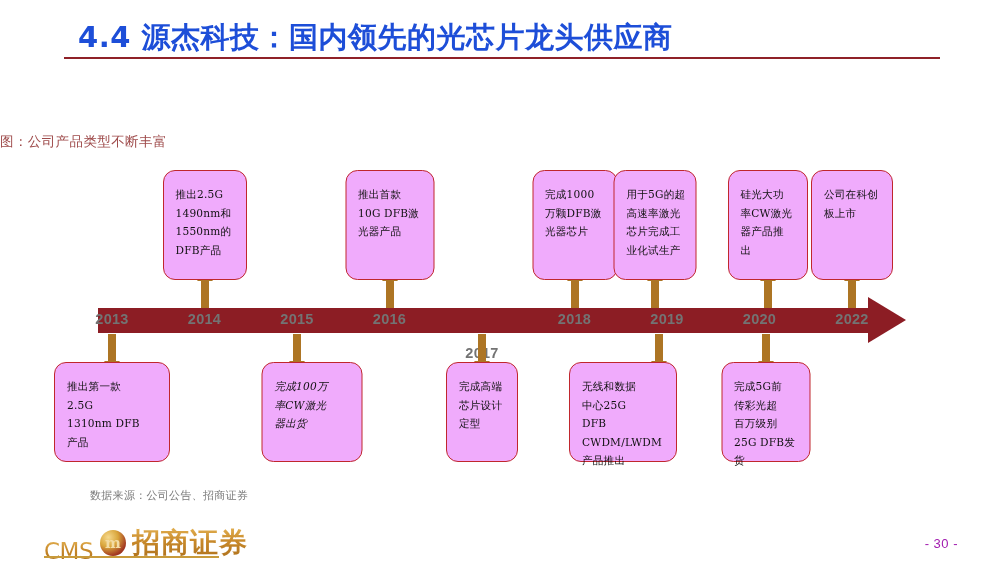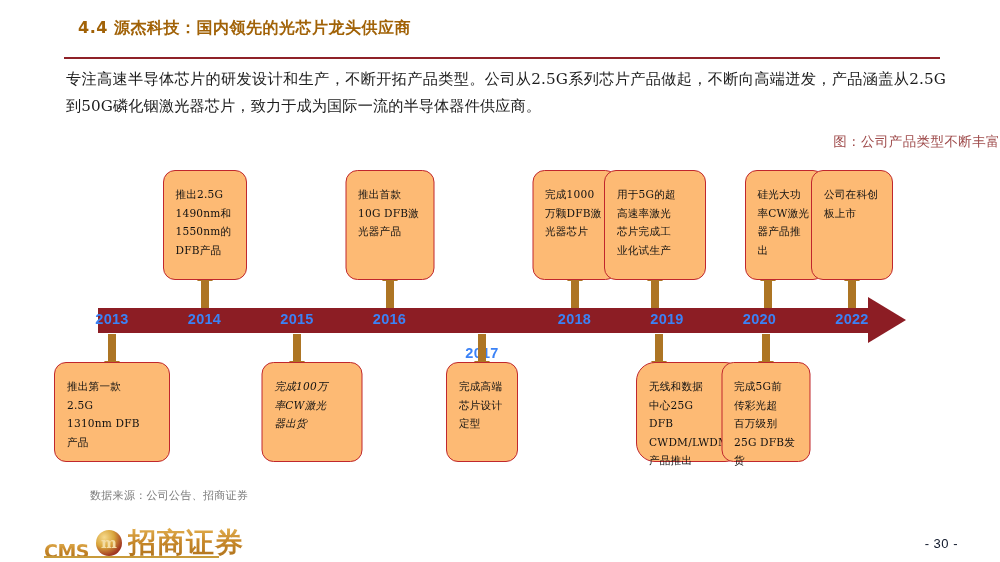--- a/index.html
+++ b/index.html
@@ -20,23 +20,23 @@
     width: 1000px;
     height: 562px;
   }
 
   
   .page-title {
     position: absolute;
     left: 78px;
     top: 18px;
     font-family: "DejaVu Sans", "Liberation Sans", sans-serif;
-    font-size: 16px;
+    font-size: 29px;
     font-weight: bold;
-    color: #a16207;
+    color: #1d4ed8;
     letter-spacing: 0.5px;
     white-space: nowrap;
   }
   .title-rule {
     position: absolute;
     left: 64px;
     top: 57px;
     width: 876px;
     height: 2px;
     background: #8f2128;
@@ -55,21 +55,21 @@
     text-align: justify;
     letter-spacing: 0.1px;
   }
 
   
   .fig-caption {
     position: absolute;
     left: 0;
     right: 0;
     top: 133px;
-    text-align: right;
+    text-align: left;
     font-family: "DejaVu Serif", "Liberation Serif", serif;
     font-size: 13.5px;
     color: #9e4a4a;
     letter-spacing: 0.4px;
   }
 
   
   .timeline-wrap {
     position: absolute;
     left: 0;
@@ -94,21 +94,21 @@
     border-top: 23.5px solid transparent;
     border-bottom: 23.5px solid transparent;
     border-left: 38px solid #8c1d24;
   }
   .year {
     position: absolute;
     top: 311px;
     font-family: "Liberation Sans", "DejaVu Sans", sans-serif;
     font-size: 14.5px;
     font-weight: bold;
-    color: #3b82f6;
+    color: #737373;
     transform: translateX(-50%);
     letter-spacing: 0.3px;
     white-space: nowrap;
   }
 
   
   .conn {
     position: absolute;
     width: 8px;
     background: #ad7524;
@@ -146,21 +146,21 @@
     border-right: 8px solid transparent;
     border-top: 10px solid #ad7524;
   }
 
   
   .ebox {
     position: absolute;
     box-sizing: border-box;
     border: 1.6px solid #c0272d;
     border-radius: 12px;
-    background: #fdba74;
+    background: #f0abfc;
     padding: 14px 10px 8px 12px;
     font-family: "DejaVu Serif", "Liberation Serif", serif;
     font-size: 10.6px;
     line-height: 18.5px;
     color: #111111;
     transform: translateX(-50%);
     letter-spacing: 0.2px;
   }
   .ebox.top {
     top: 170px;
@@ -187,22 +187,22 @@
   .footer-logo {
     position: absolute;
     left: 44px;
     top: 526px;
     display: flex;
     align-items: center;
     height: 34px;
   }
   .logo-cms {
     font-family: "DejaVu Sans", "Liberation Sans", sans-serif;
-    font-size: 19px;
-    font-weight: bold;
+    font-size: 23px;
+    font-weight: normal;
     letter-spacing: -0.5px;
     background: linear-gradient(180deg, #e8b95a 0%, #c8892a 45%, #a96d1a 100%);
     -webkit-background-clip: text;
     background-clip: text;
     color: transparent;
     margin-top: 15px;
   }
   .logo-mark {
     width: 26px;
     height: 26px;
@@ -235,33 +235,32 @@
     width: 175px;
     height: 2px;
     background: #c89a3a;
   }
   .page-number {
     position: absolute;
     right: 42px;
     top: 536px;
     font-family: "Liberation Sans", "DejaVu Sans", sans-serif;
     font-size: 13px;
-    color: #0f172a;
+    color: #a21caf;
     letter-spacing: 0.5px;
   }
 </style>
 </head>
 <body>
 
 <div class="slide">
 
   <div class="page-title">4.4  源杰科技：国内领先的光芯片龙头供应商</div>
   <div class="title-rule"></div>
 
-  <div class="lede">专注高速半导体芯片的研发设计和生产，不断开拓产品类型。公司从2.5G系列芯片产品做起，不断向高端迸发，产品涵盖从2.5G到50G磷化铟激光器芯片，致力于成为国际一流的半导体器件供应商。</div>
 
   <div class="fig-caption">图：公司产品类型不断丰富</div>
 
   <div class="timeline-wrap">
     <div class="axis-bar"></div>
     <div class="axis-head"></div>
     <div id="years-layer">
         <div class="year" style="left: 112px;">2013</div>
         <div class="year" style="left: 204.5px;">2014</div>
         <div class="year" style="left: 297px;">2015</div>
@@ -311,34 +310,34 @@
         <div class="ebox bottom" style="left: 482px; width: 72px;">
           <span class="ln">完成高端</span>
           <span class="ln">芯片设计</span>
           <span class="ln">定型</span>
         </div>
         <div class="ebox top" style="left: 574.5px; width: 85px;">
           <span class="ln">完成1000</span>
           <span class="ln">万颗DFB激</span>
           <span class="ln">光器芯片</span>
         </div>
-        <div class="ebox top" style="left: 655px; width: 102px;">
+        <div class="ebox top" style="left: 655px; width: 83px;">
           <span class="ln">用于5G的超</span>
           <span class="ln">高速率激光</span>
           <span class="ln">芯片完成工</span>
           <span class="ln">业化试生产</span>
         </div>
-        <div class="ebox bottom" style="left: 690px; width: 108px; border-radius: 19px;">
+        <div class="ebox bottom" style="left: 623px; width: 108px;">
           <span class="ln">无线和数据</span>
           <span class="ln">中心25G</span>
           <span class="ln">DFB</span>
           <span class="ln">CWDM/LWDM</span>
           <span class="ln">产品推出</span>
         </div>
-        <div class="ebox top" style="left: 767.5px; width: 80px; margin-left: 17px;">
+        <div class="ebox top" style="left: 767.5px; width: 80px;">
           <span class="ln">硅光大功</span>
           <span class="ln">率CW激光</span>
           <span class="ln">器产品推</span>
           <span class="ln">出</span>
         </div>
         <div class="ebox bottom" style="left: 765.5px; width: 89px;">
           <span class="ln">完成5G前</span>
           <span class="ln">传彩光超</span>
           <span class="ln">百万级别</span>
           <span class="ln">25G DFB发</span>

